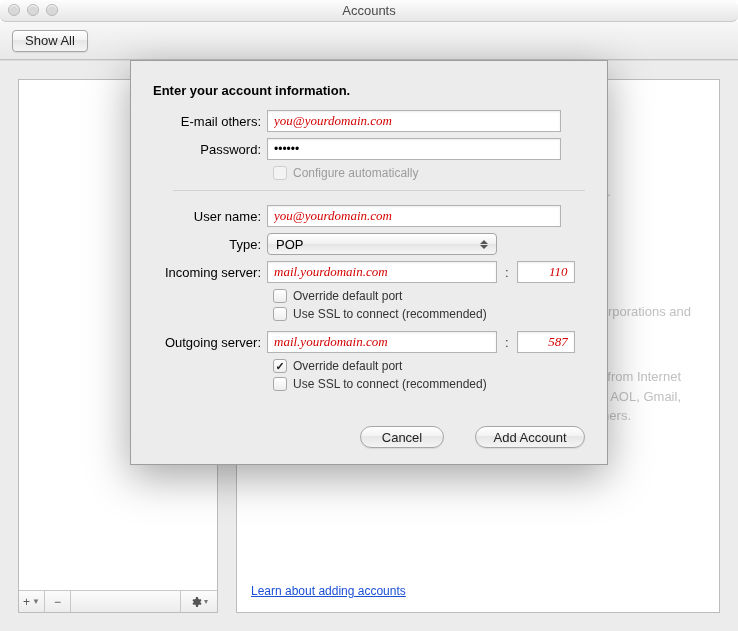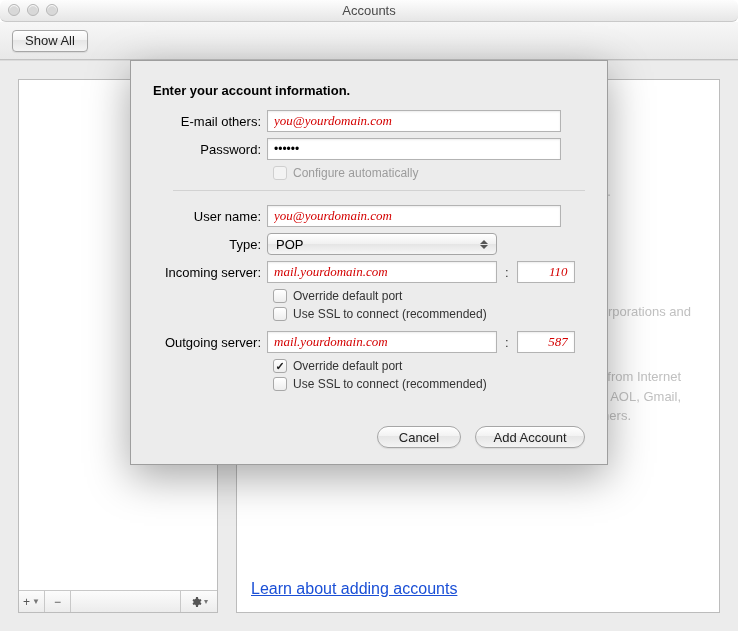--- a/index.html
+++ b/index.html
@@ -57,21 +57,21 @@
   }
   .sf-btn { width:26px; display:flex; align-items:center; justify-content:center; border-right:1px solid #c8c8c8; font-size:12px; color:#555; }
   .sf-btn.wide { flex:1; border-right:1px solid #c8c8c8; }
   .sf-gear { width:36px; border-right:none; display:flex; align-items:center; justify-content:center; }
   .sf-gear svg { width:12px; height:12px; }
   .content-pane {
     position:absolute; left:236px; right:18px; top:18px; bottom:18px;
     background:#fff; border:1px solid #bcbcbc;
   }
   .faded-para { color:#c0c0c0; font-size:13px; line-height:1.5; padding:18px; }
-  .learn-link { position:absolute; left:14px; bottom:14px; color:#1a4fd6; text-decoration:underline; font-size:16px; cursor:pointer; }
+  .learn-link { position:absolute; left:14px; bottom:14px; color:#1a4fd6; text-decoration:underline; font-size:12px; cursor:pointer; }
 
   
   .dialog {
     position:absolute; top:60px; left:130px; width:478px; height:405px;
     background:#ececec;
     border:1px solid #9e9e9e;
     box-shadow:0 12px 40px rgba(0,0,0,.35);
   }
   .dlg-inner { padding:22px 22px 16px 22px; }
   .dlg-title { font-weight:bold; font-size:13px; margin-bottom:12px; }
@@ -97,21 +97,21 @@
   .select-btn {
     width:100%; height:100%; background:linear-gradient(#ffffff,#f0f0f0 50%,#e5e5e5 51%,#f6f6f6);
     border:1px solid #a5a5a5; border-radius:4px; display:flex; align-items:center; padding:0 24px 0 8px;
     font-size:13px; box-shadow:0 1px 0 rgba(255,255,255,.6) inset;
   }
   .select-arrows { position:absolute; right:6px; top:2px; bottom:2px; width:14px; display:flex; flex-direction:column; align-items:center; justify-content:center; gap:1px; }
   .select-arrows span { display:block; width:0;height:0; border-left:4px solid transparent; border-right:4px solid transparent; }
   .arrow-up { border-bottom:4px solid #555; }
   .arrow-down { border-top:4px solid #555; }
   .gap-block { height:6px; }
-  .dlg-buttons { display:flex; justify-content:flex-end; gap:14px; position:absolute; right:22px; bottom:16px; }
+  .dlg-buttons { display:flex; justify-content:flex-end; gap:31px; position:absolute; right:22px; bottom:16px; }
   .btn-aqua-lg { height:22px; padding:0 16px; border-radius:11px; font-size:13px; min-width:84px; }
 </style>
 </head>
 <body>
 
 <div class="titlebar">
   <div class="traffic">
     <div class="tl"></div>
     <div class="tl"></div>
     <div class="tl"></div>

